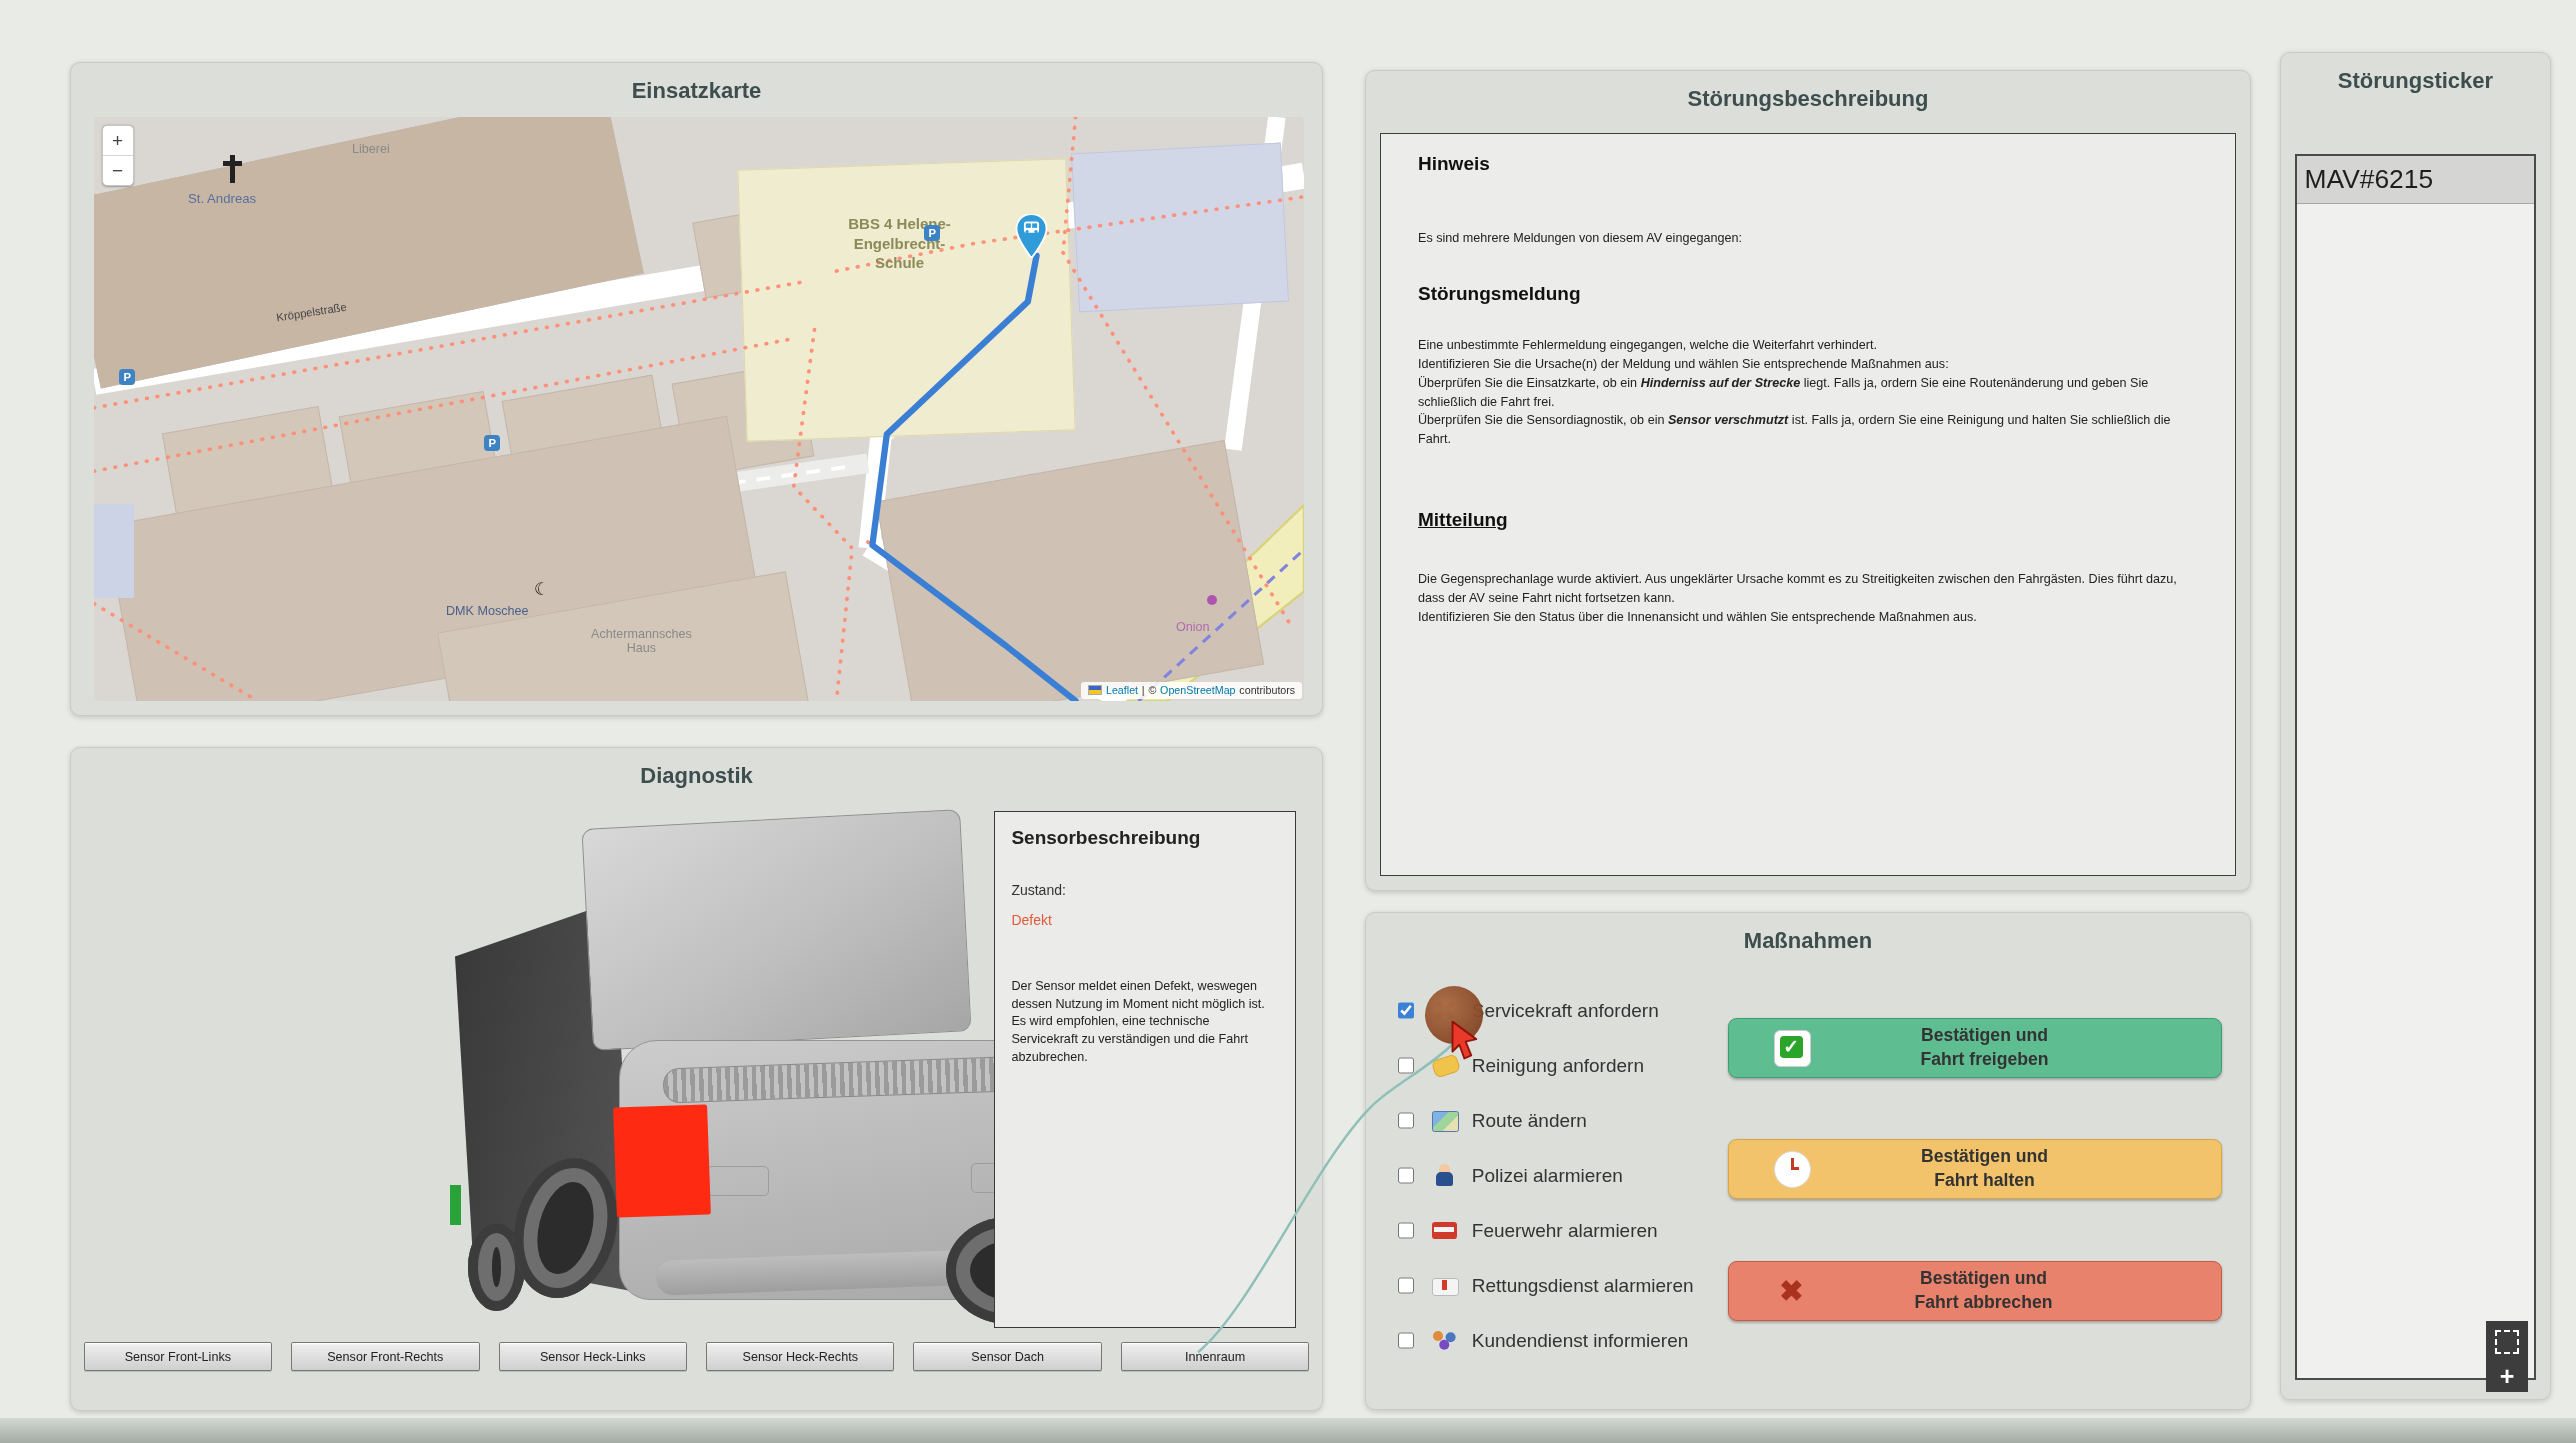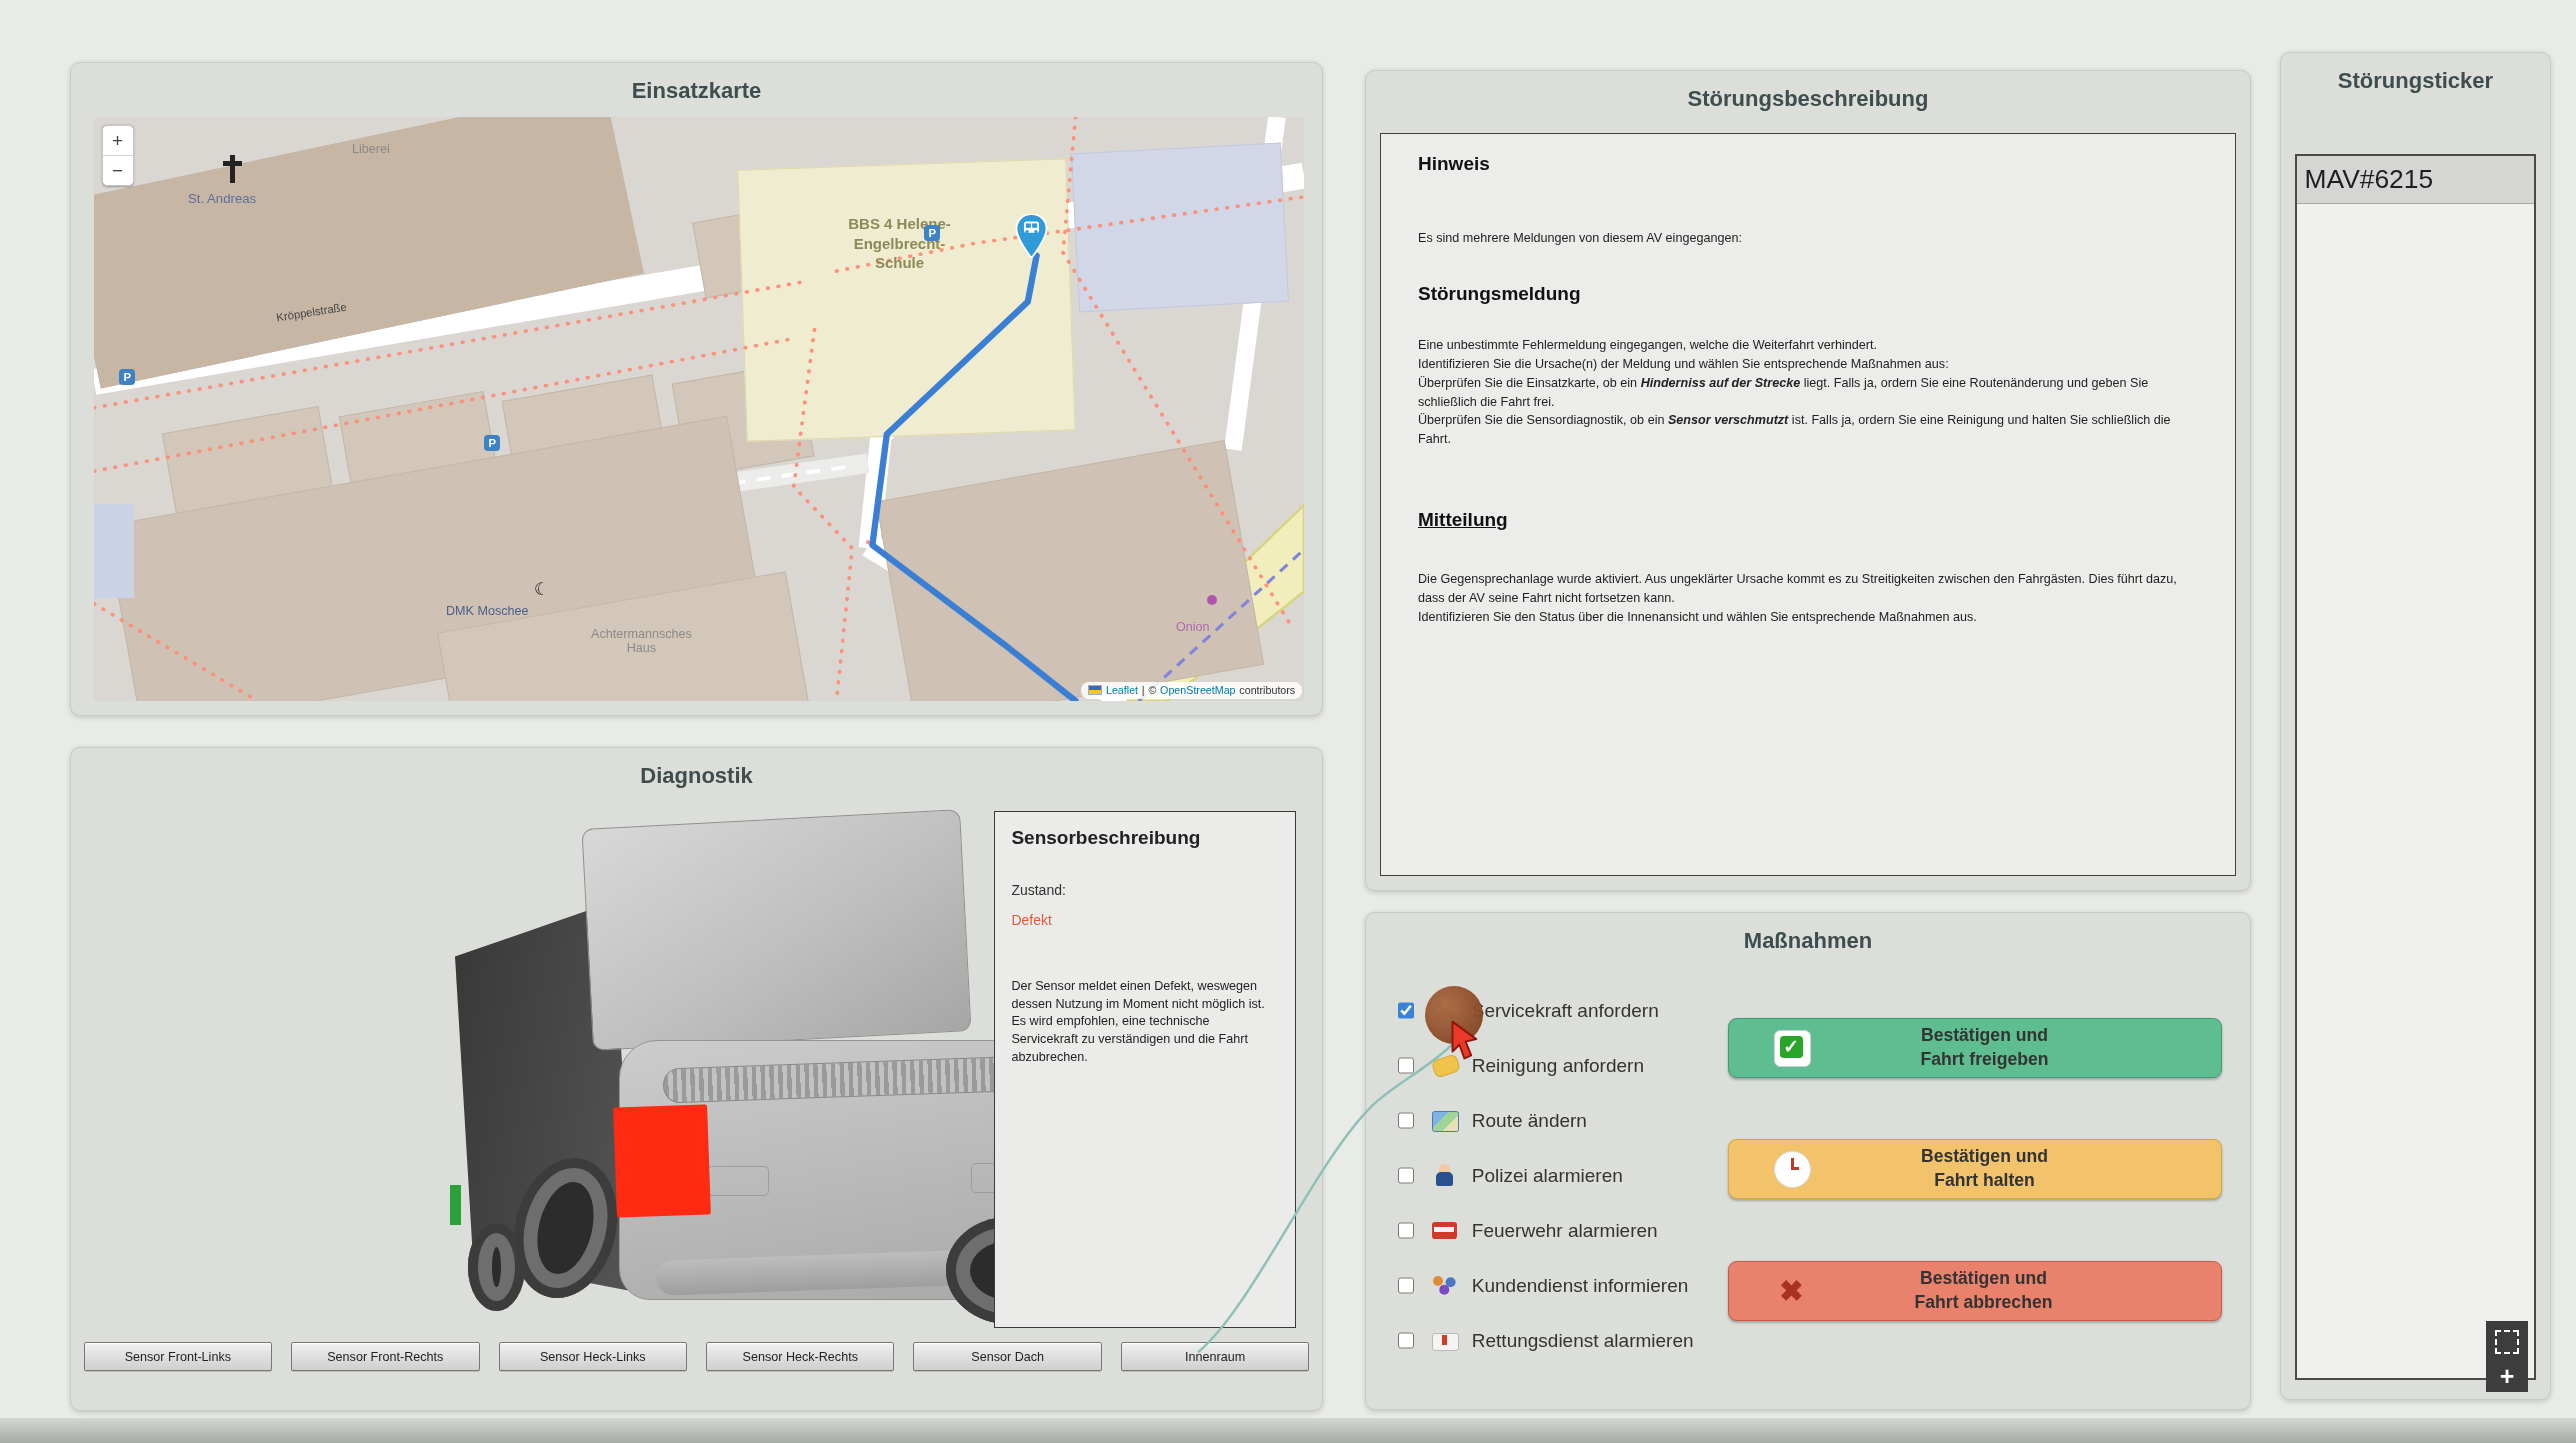--- a/index.html
+++ b/index.html
@@ -37,21 +37,21 @@
   .crescent{position:absolute;font-size:17.6px;color:#222;}
   .p-icon{position:absolute;width:16.4px;height:16.4px;background:#3d83c4;color:#fff;border-radius:3.8px;
           font-size:11.3px;font-weight:700;text-align:center;line-height:16.4px;}
   .shop-dot{position:absolute;width:10px;height:10px;border-radius:50%;background:#b054b0;}
   .zoom-ctl{position:absolute;left:7.5px;top:7.5px;width:30px;background:#fff;border:1.3px solid #c6c6c6;
             border-radius:5px;overflow:hidden;box-shadow:0 0.6px 1.9px rgba(0,0,0,.3);}
   .zoom-btn{height:29px;text-align:center;font-size:19px;line-height:29px;color:#444;cursor:pointer;}
   .zoom-btn:first-child{border-bottom:0.6px solid #d5d5d5;}
   #veh-pin{position:absolute;left:921px;top:97px;width:33px;height:44px;}
   .attribution{position:absolute;right:2.5px;bottom:2.5px;background:rgba(255,255,255,.85);
-               font-size:10.7px;color:#333;padding:2.5px 6.3px;border-radius:8px;display:flex;gap:3.8px;align-items:center;}
+               font-size:10.7px;color:#333;padding:2.5px 6.3px;border-radius:3px;display:flex;gap:3.8px;align-items:center;}
   .attribution .link{color:#0078a8;}
   .ua-flag{display:inline-block;width:12.6px;height:8.2px;background:linear-gradient(#3a66c4 0 50%,#f3c622 50% 100%);border:0.6px solid #aaa;}
 
   
   #diag-panel{left:70px;top:747px;width:1251px;height:662px;}
   #vehicle{position:absolute;left:384px;top:66px;width:623px;height:509px;}
   .v-dark{position:absolute;left:0;top:88px;width:302px;height:390px;
           background:linear-gradient(100deg,#383838,#565656 70%);
           clip-path:polygon(0 14%,52% 0,60% 100%,6% 92%);}
   .v-roof{position:absolute;left:132px;top:5px;width:377px;height:220px;border-radius:11.3px;
@@ -322,27 +322,27 @@
         <span class="mi mi-police"></span>
         <span class="m-label">Polizei alarmieren</span>
       </div>
       <div class="m-row">
         <input type="checkbox" style="">
         <span class="mi mi-fire"></span>
         <span class="m-label">Feuerwehr alarmieren</span>
       </div>
       <div class="m-row">
         <input type="checkbox" style="">
+        <span class="mi mi-amb"></span>
+        <span class="m-label">Rettungsdienst alarmieren</span>
+      </div>
+      <div class="m-row">
+        <input type="checkbox" style="">
         <span class="mi mi-cust"></span>
         <span class="m-label">Kundendienst informieren</span>
-      </div>
-      <div class="m-row">
-        <input type="checkbox" style="">
-        <span class="mi mi-amb"></span>
-        <span class="m-label">Rettungsdienst alarmieren</span>
       </div>
     </div>
   <div id="action-col">
       <button class="action" style="top: 105px; background: rgb(95, 189, 146); border-color: rgb(62, 155, 114);">
         <span class="ai ai-check"></span>
         <span class="lines">Bestätigen und<br>Fahrt freigeben</span>
       </button>
       <button class="action" style="top: 226px; background: rgb(242, 195, 107); border-color: rgb(217, 166, 64);">
         <span class="ai ai-clock"></span>
         <span class="lines">Bestätigen und<br>Fahrt halten</span>

